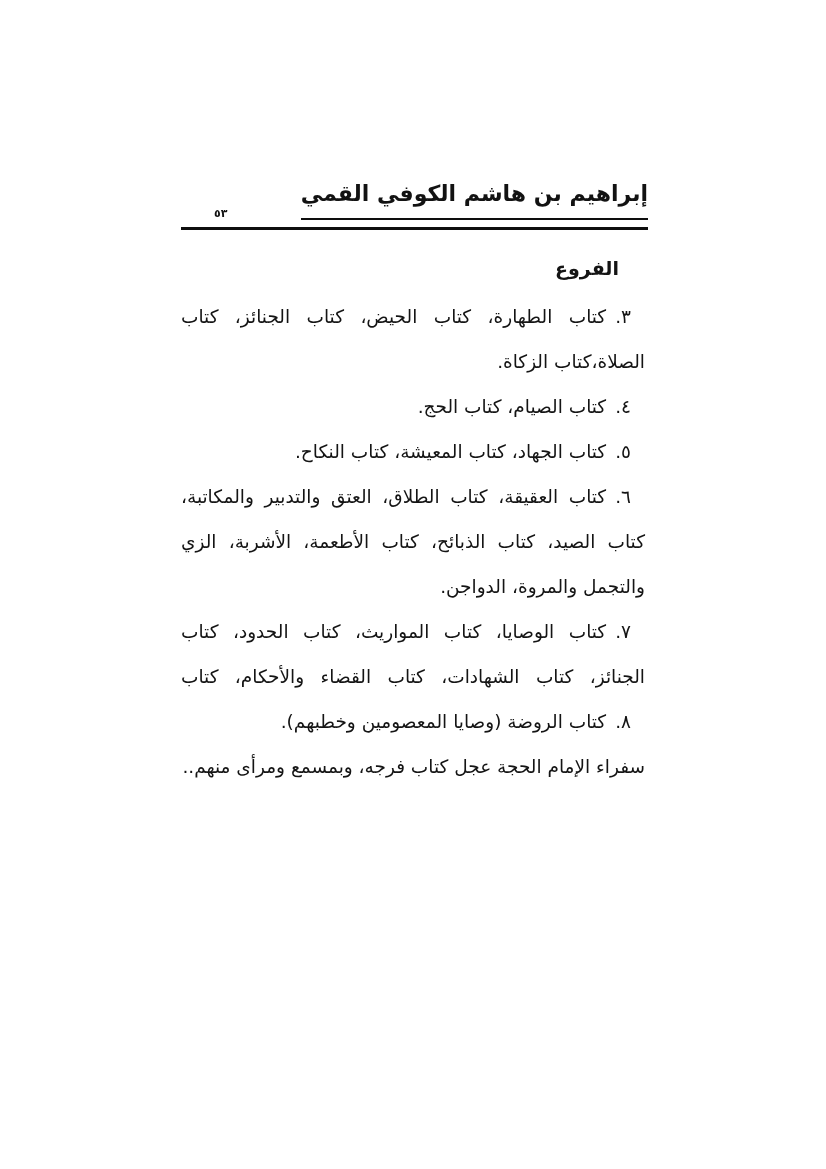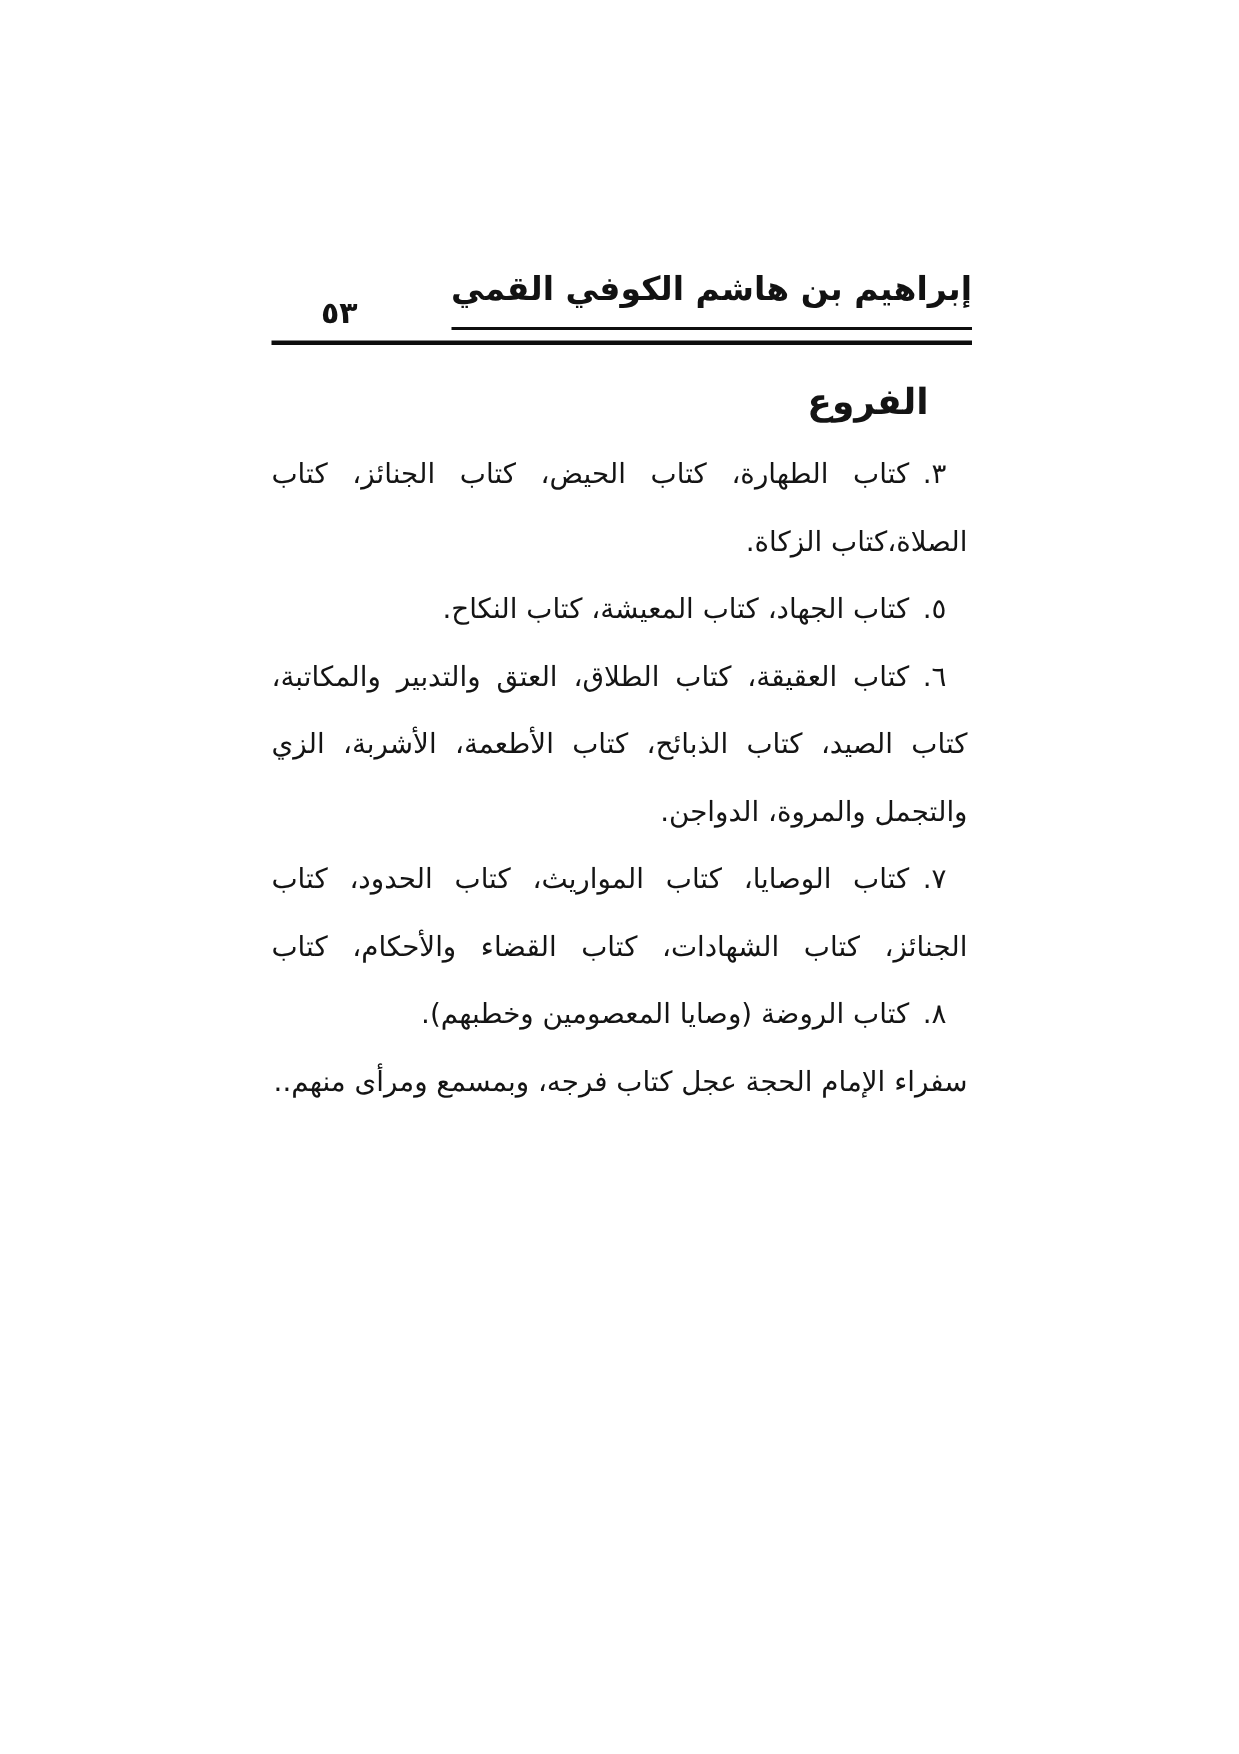--- a/index.html
+++ b/index.html
@@ -17,29 +17,29 @@
     border-bottom:3px solid #0e0e0e;
     display:flex;justify-content:space-between;align-items:flex-end;
     direction:rtl;
   }
   .header-title{
     font-weight:bold;font-size:22px;letter-spacing:0px;
     border-bottom:2px solid #0e0e0e;padding-bottom:12px;
     white-space:nowrap;
   }
   .page-number{
-    font-weight:bold;font-size:20px;
+    font-weight:bold;font-size:11px;
     margin-left:33px;
   }
   .body{
     position:absolute;left:181px;top:242px;width:464px;
     direction:rtl;font-size:18.5px;color:#141414;
   }
   .section-heading{
-    font-weight:bold;font-size:24px;
+    font-weight:bold;font-size:19px;
     padding-right:26px;height:52px;line-height:52px;
   }
   .line{
     line-height:45px;
     white-space:nowrap;
     text-align:justify;
     text-align-last:justify;
   }
   .line.last{text-align-last:right;}
   .list-item .line.first{padding-right:14px;}
@@ -58,20 +58,23 @@
 
   <div class="body">
     <div class="section-heading">الفروع</div>
 
     <div>
         <div class="list-item">
           <div class="line first"><span class="num">٣.</span>كتاب الطهارة، كتاب الحيض، كتاب الجنائز، كتاب</div>
           <div class="line last">الصلاة،كتاب الزكاة.</div>
         </div>
         <div class="list-item">
+          <div class="line first last"><span class="num">٤.</span>كتاب الصيام، كتاب الحج.</div>
+        </div>
+        <div class="list-item">
           <div class="line first last"><span class="num">٥.</span>كتاب الجهاد، كتاب المعيشة، كتاب النكاح.</div>
         </div>
         <div class="list-item">
           <div class="line first"><span class="num">٦.</span>كتاب العقيقة، كتاب الطلاق، العتق والتدبير والمكاتبة،</div>
           <div class="line">كتاب الصيد، كتاب الذبائح، كتاب الأطعمة، الأشربة، الزي</div>
           <div class="line last">والتجمل والمروة، الدواجن.</div>
         </div>
         <div class="list-item">
           <div class="line first"><span class="num">٧.</span>كتاب الوصايا، كتاب المواريث، كتاب الحدود، كتاب</div>
           <div class="line">الجنائز، كتاب الشهادات، كتاب القضاء والأحكام، كتاب</div>

